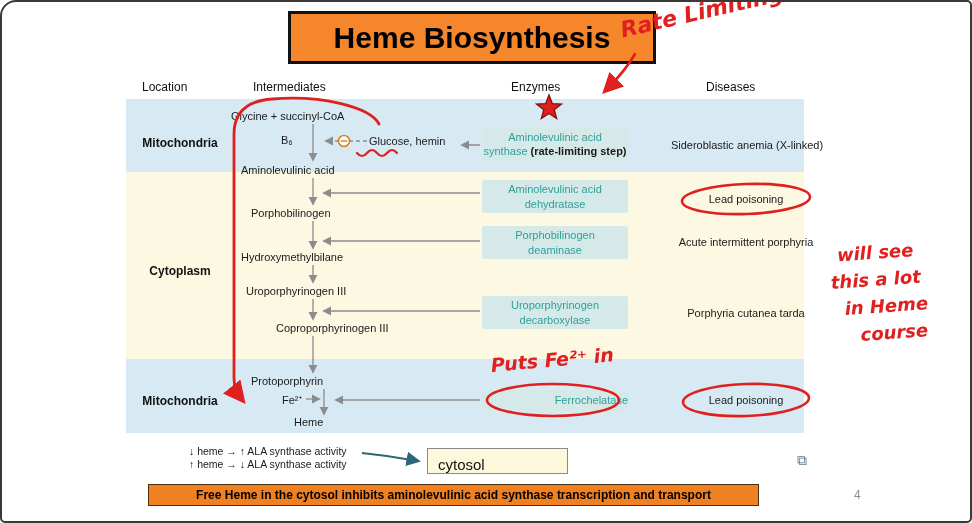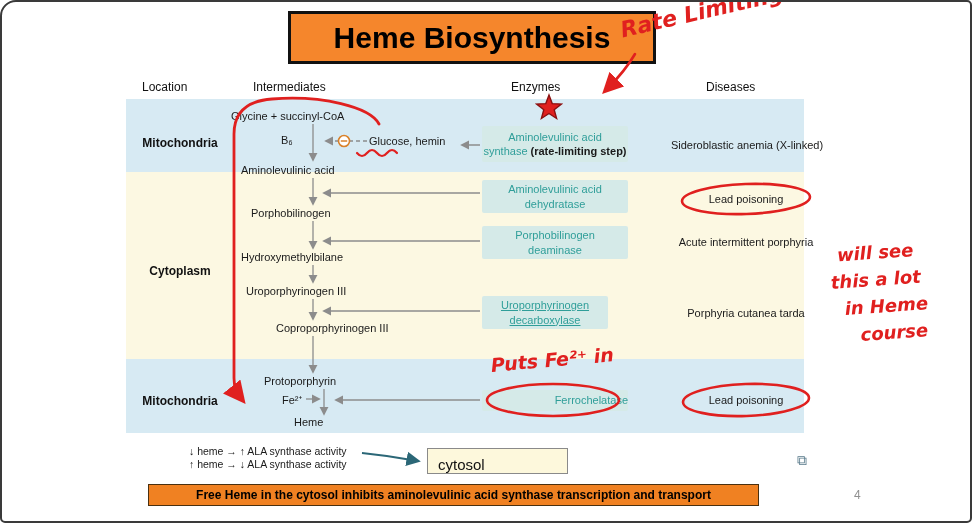--- a/index.html
+++ b/index.html
@@ -66,37 +66,37 @@
   <div class="loc-label" style="left:130px; top:392px;">Mitochondria</div>
 
   <div class="node" style="left:229px; top:108px; width:160px;">Glycine + succinyl-CoA</div>
   <div class="node" style="left:279px; top:132px; width:20px;">B₆</div>
   <div class="node" style="left:367px; top:133px; width:95px; text-align:left;">Glucose, hemin</div>
   <div class="node" style="left:239px; top:162px; width:140px;">Aminolevulinic acid</div>
   <div class="node" style="left:249px; top:205px; width:120px;">Porphobilinogen</div>
   <div class="node" style="left:239px; top:249px; width:140px;">Hydroxymethylbilane</div>
   <div class="node" style="left:244px; top:283px; width:130px;">Uroporphyrinogen III</div>
   <div class="node" style="left:234px; top:320px; width:150px;padding-left:40px;">Coproporphyrinogen III</div>
-  <div class="node" style="left:262px; top:373px; width:120px;">Protoporphyrin</div>
+  <div class="node" style="left:249px; top:373px; width:120px;">Protoporphyrin</div>
   <div class="node" style="left:280px; top:390px; width:36px; text-align:left;">Fe²⁺</div>
   <div class="node" style="left:292px; top:414px; width:60px;">Heme</div>
 
   <div class="enzyme-box" style="left:480px; top:124px; width:146px; height:36px;">
     <span>Aminolevulinic acid</span>
     <span><span>synthase </span><span class="rl">(rate-limiting step)</span></span>
   </div>
   <div class="enzyme-box" style="left:480px; top:178px; width:146px; height:33px;">
     <span>Aminolevulinic acid</span>
     <span>dehydratase</span>
   </div>
   <div class="enzyme-box" style="left:480px; top:224px; width:146px; height:33px;">
     <span>Porphobilinogen</span>
     <span>deaminase</span>
   </div>
-  <div class="enzyme-box" style="left:480px; top:294px; width:126px; height:33px;text-decoration:underline;">
+  <div class="enzyme-box" style="left:480px; top:294px; width:146px; height:33px;">
     <span>Uroporphyrinogen</span>
     <span>decarboxylase</span>
   </div>
   <div class="enzyme-box" style="left:480px; top:388px; width:146px; height:21px;text-align:right;">
     <span>Ferrochelatase</span>
   </div>
 
   <div class="disease" style="left:657px; top:137px; width:176px;">Sideroblastic anemia (X-linked)</div>
   <div class="disease" style="left:694px; top:191px; width:100px;">Lead poisoning</div>
   <div class="disease" style="left:664px; top:234px; width:160px;">Acute intermittent porphyria</div>

